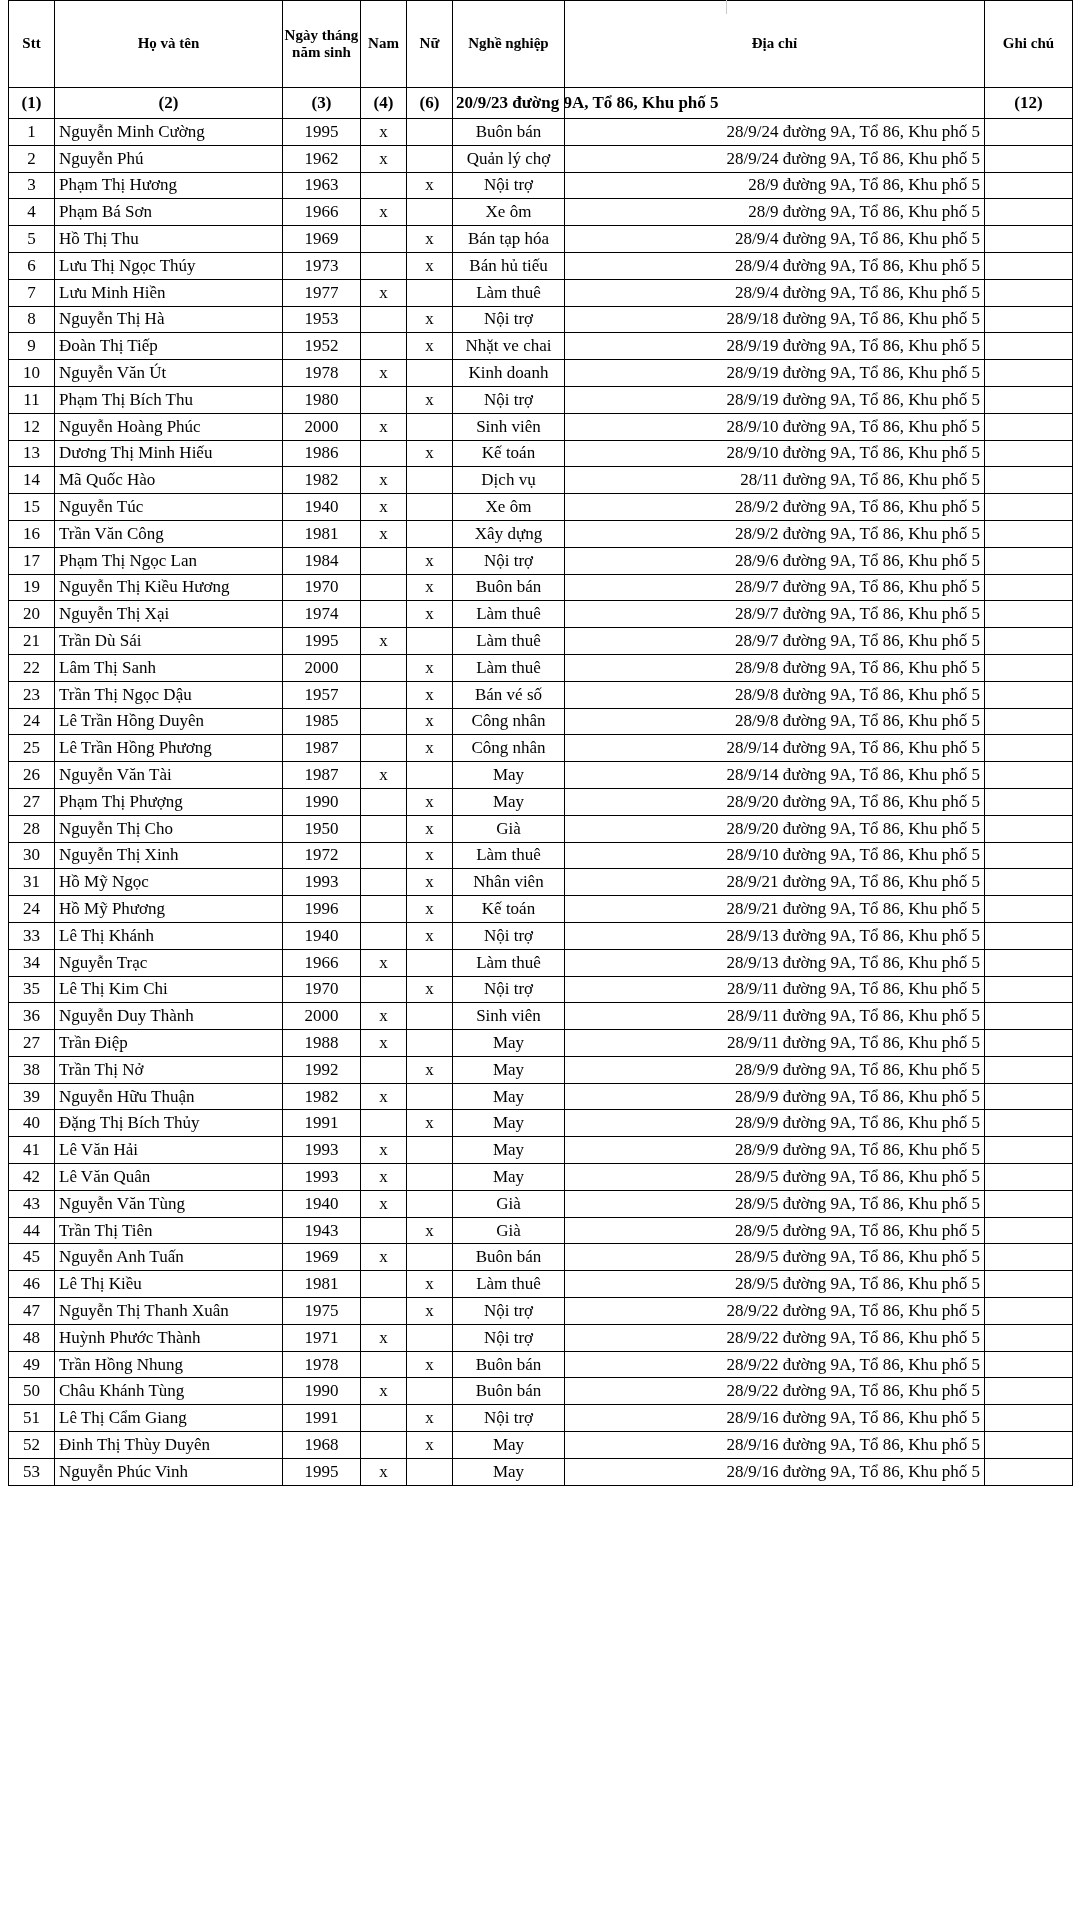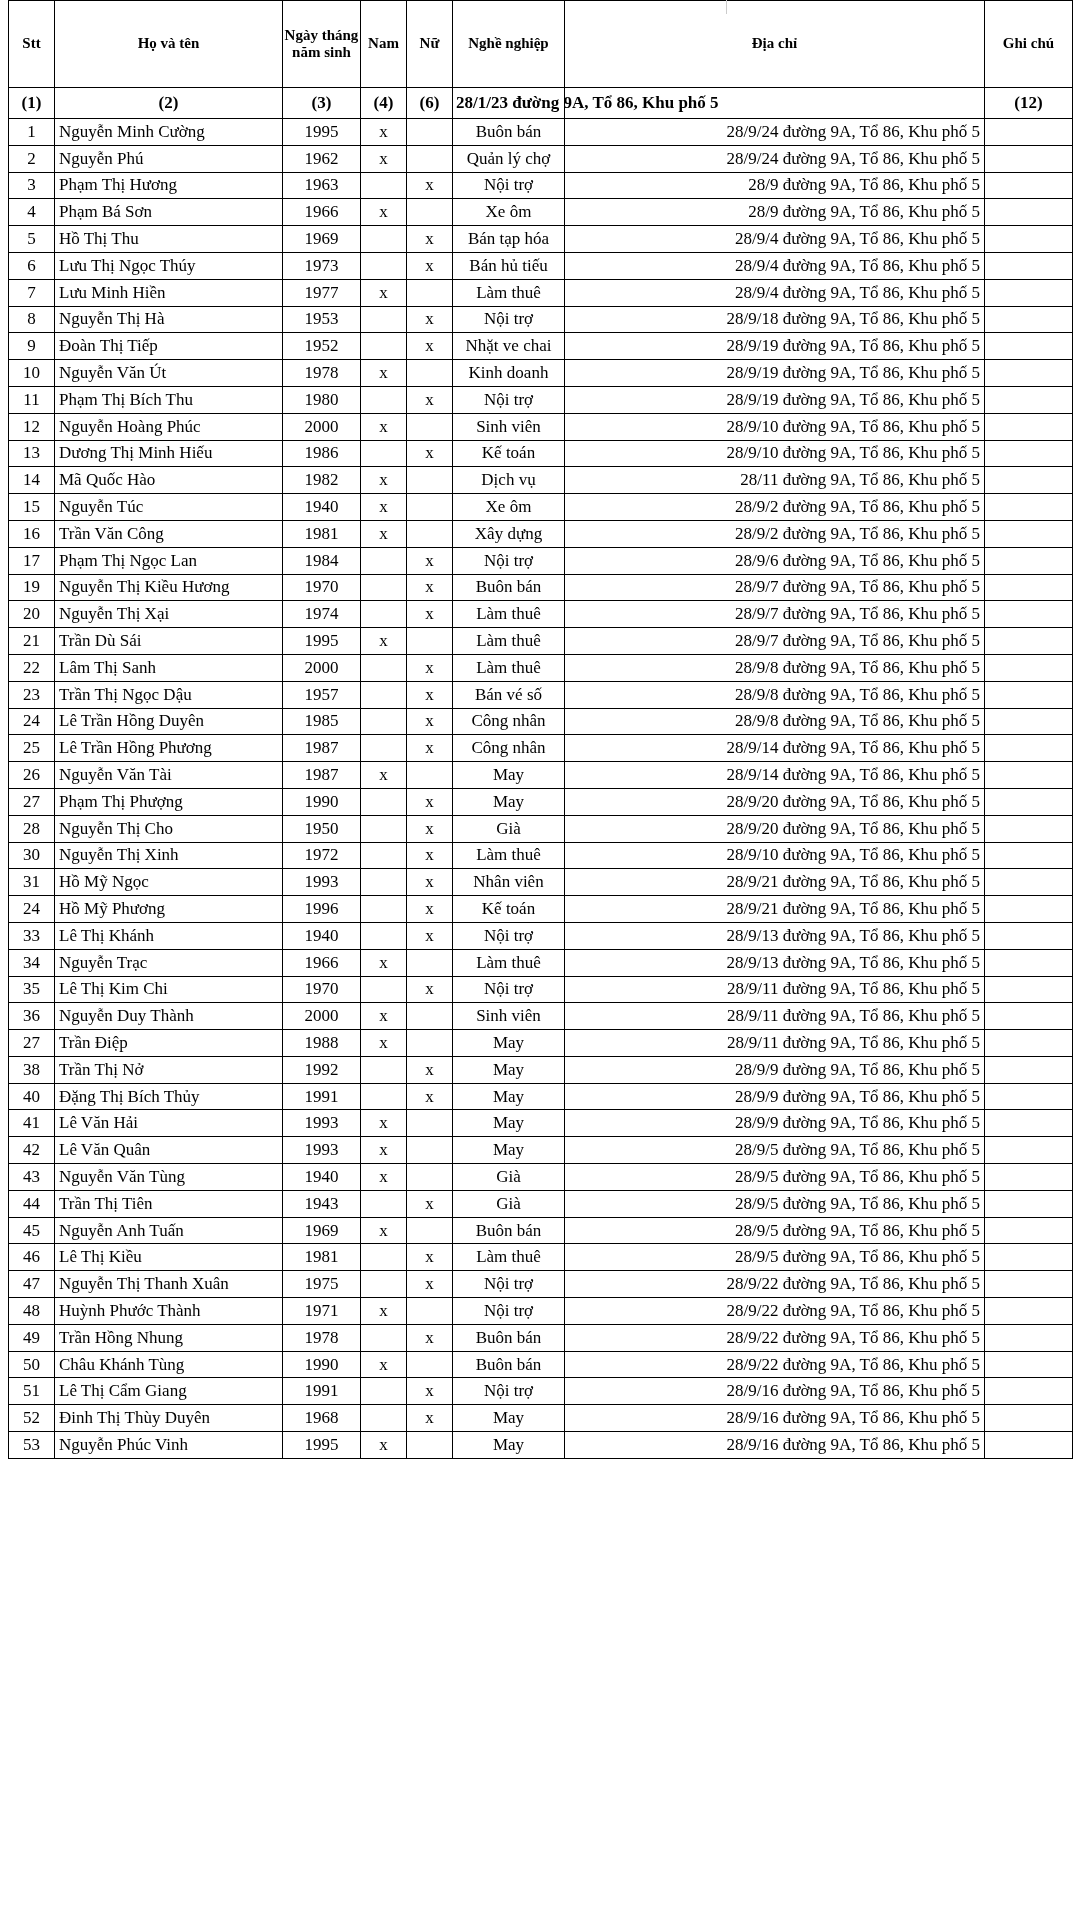--- a/index.html
+++ b/index.html
@@ -118,21 +118,21 @@
       </tr>
     </thead>
     <tbody>
       <tr class="numrow">
         <td>(1)</td>
         <td>(2)</td>
         <td>(3)</td>
         <td>(4)</td>
         <td>(6)</td>
         <td class="addr">
-          <span class="addrtext">28/1/23 đường 9A, Tổ 86, Khu phố 5</span>
+          <span class="addrtext">20/9/23 đường 9A, Tổ 86, Khu phố 5</span>
         </td>
         <td></td>
         <td>(12)</td>
       </tr>
     <tr class="datarow">
           <td class="stt">1</td>
           <td class="name">Nguyễn Minh Cường</td>
           <td class="dob">1995</td>
           <td class="male">x</td>
           <td class="female"></td>
@@ -484,20 +484,30 @@
           <td class="stt">38</td>
           <td class="name">Trần Thị Nở</td>
           <td class="dob">1992</td>
           <td class="male"></td>
           <td class="female">x</td>
           <td class="job">May</td>
           <td class="addr"><span class="addrtext">28/9/9 đường 9A, Tổ 86, Khu phố 5</span></td>
           <td class="note"></td>
         </tr>
         <tr class="datarow">
+          <td class="stt">39</td>
+          <td class="name">Nguyễn Hữu Thuận</td>
+          <td class="dob">1982</td>
+          <td class="male">x</td>
+          <td class="female"></td>
+          <td class="job">May</td>
+          <td class="addr"><span class="addrtext">28/9/9 đường 9A, Tổ 86, Khu phố 5</span></td>
+          <td class="note"></td>
+        </tr>
+        <tr class="datarow">
           <td class="stt">40</td>
           <td class="name">Đặng Thị Bích Thủy</td>
           <td class="dob">1991</td>
           <td class="male"></td>
           <td class="female">x</td>
           <td class="job">May</td>
           <td class="addr"><span class="addrtext">28/9/9 đường 9A, Tổ 86, Khu phố 5</span></td>
           <td class="note"></td>
         </tr>
         <tr class="datarow">

